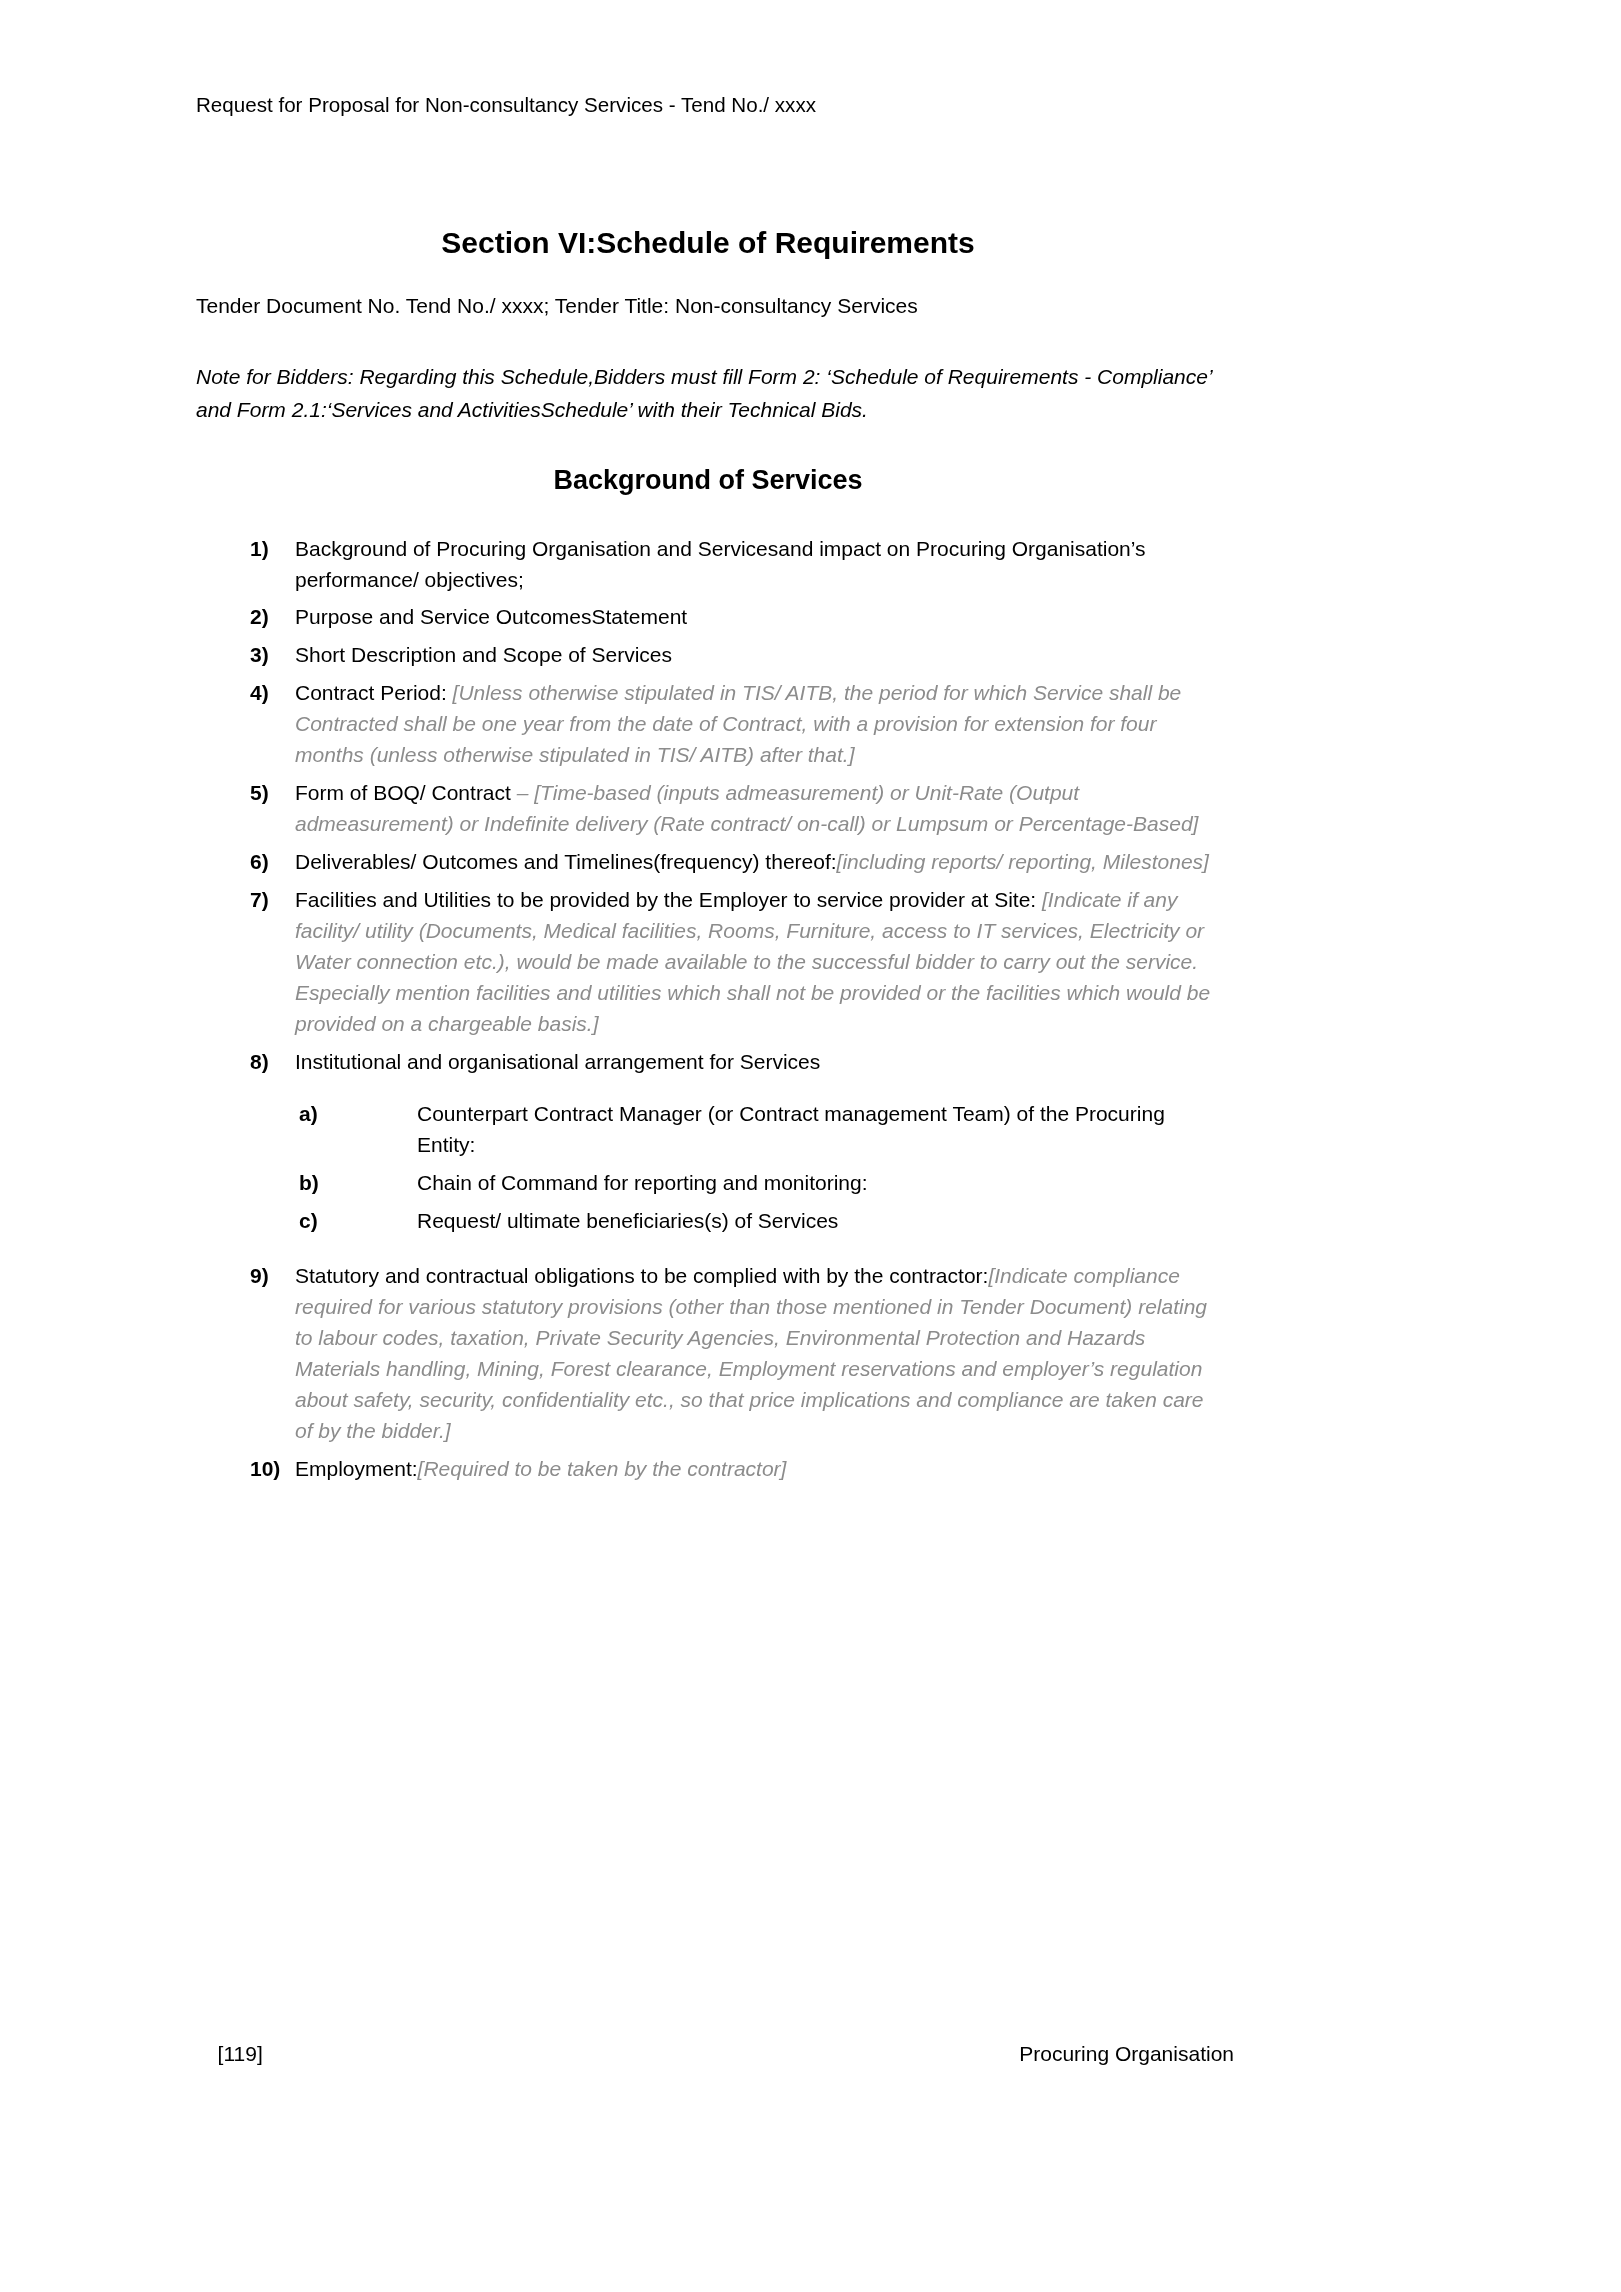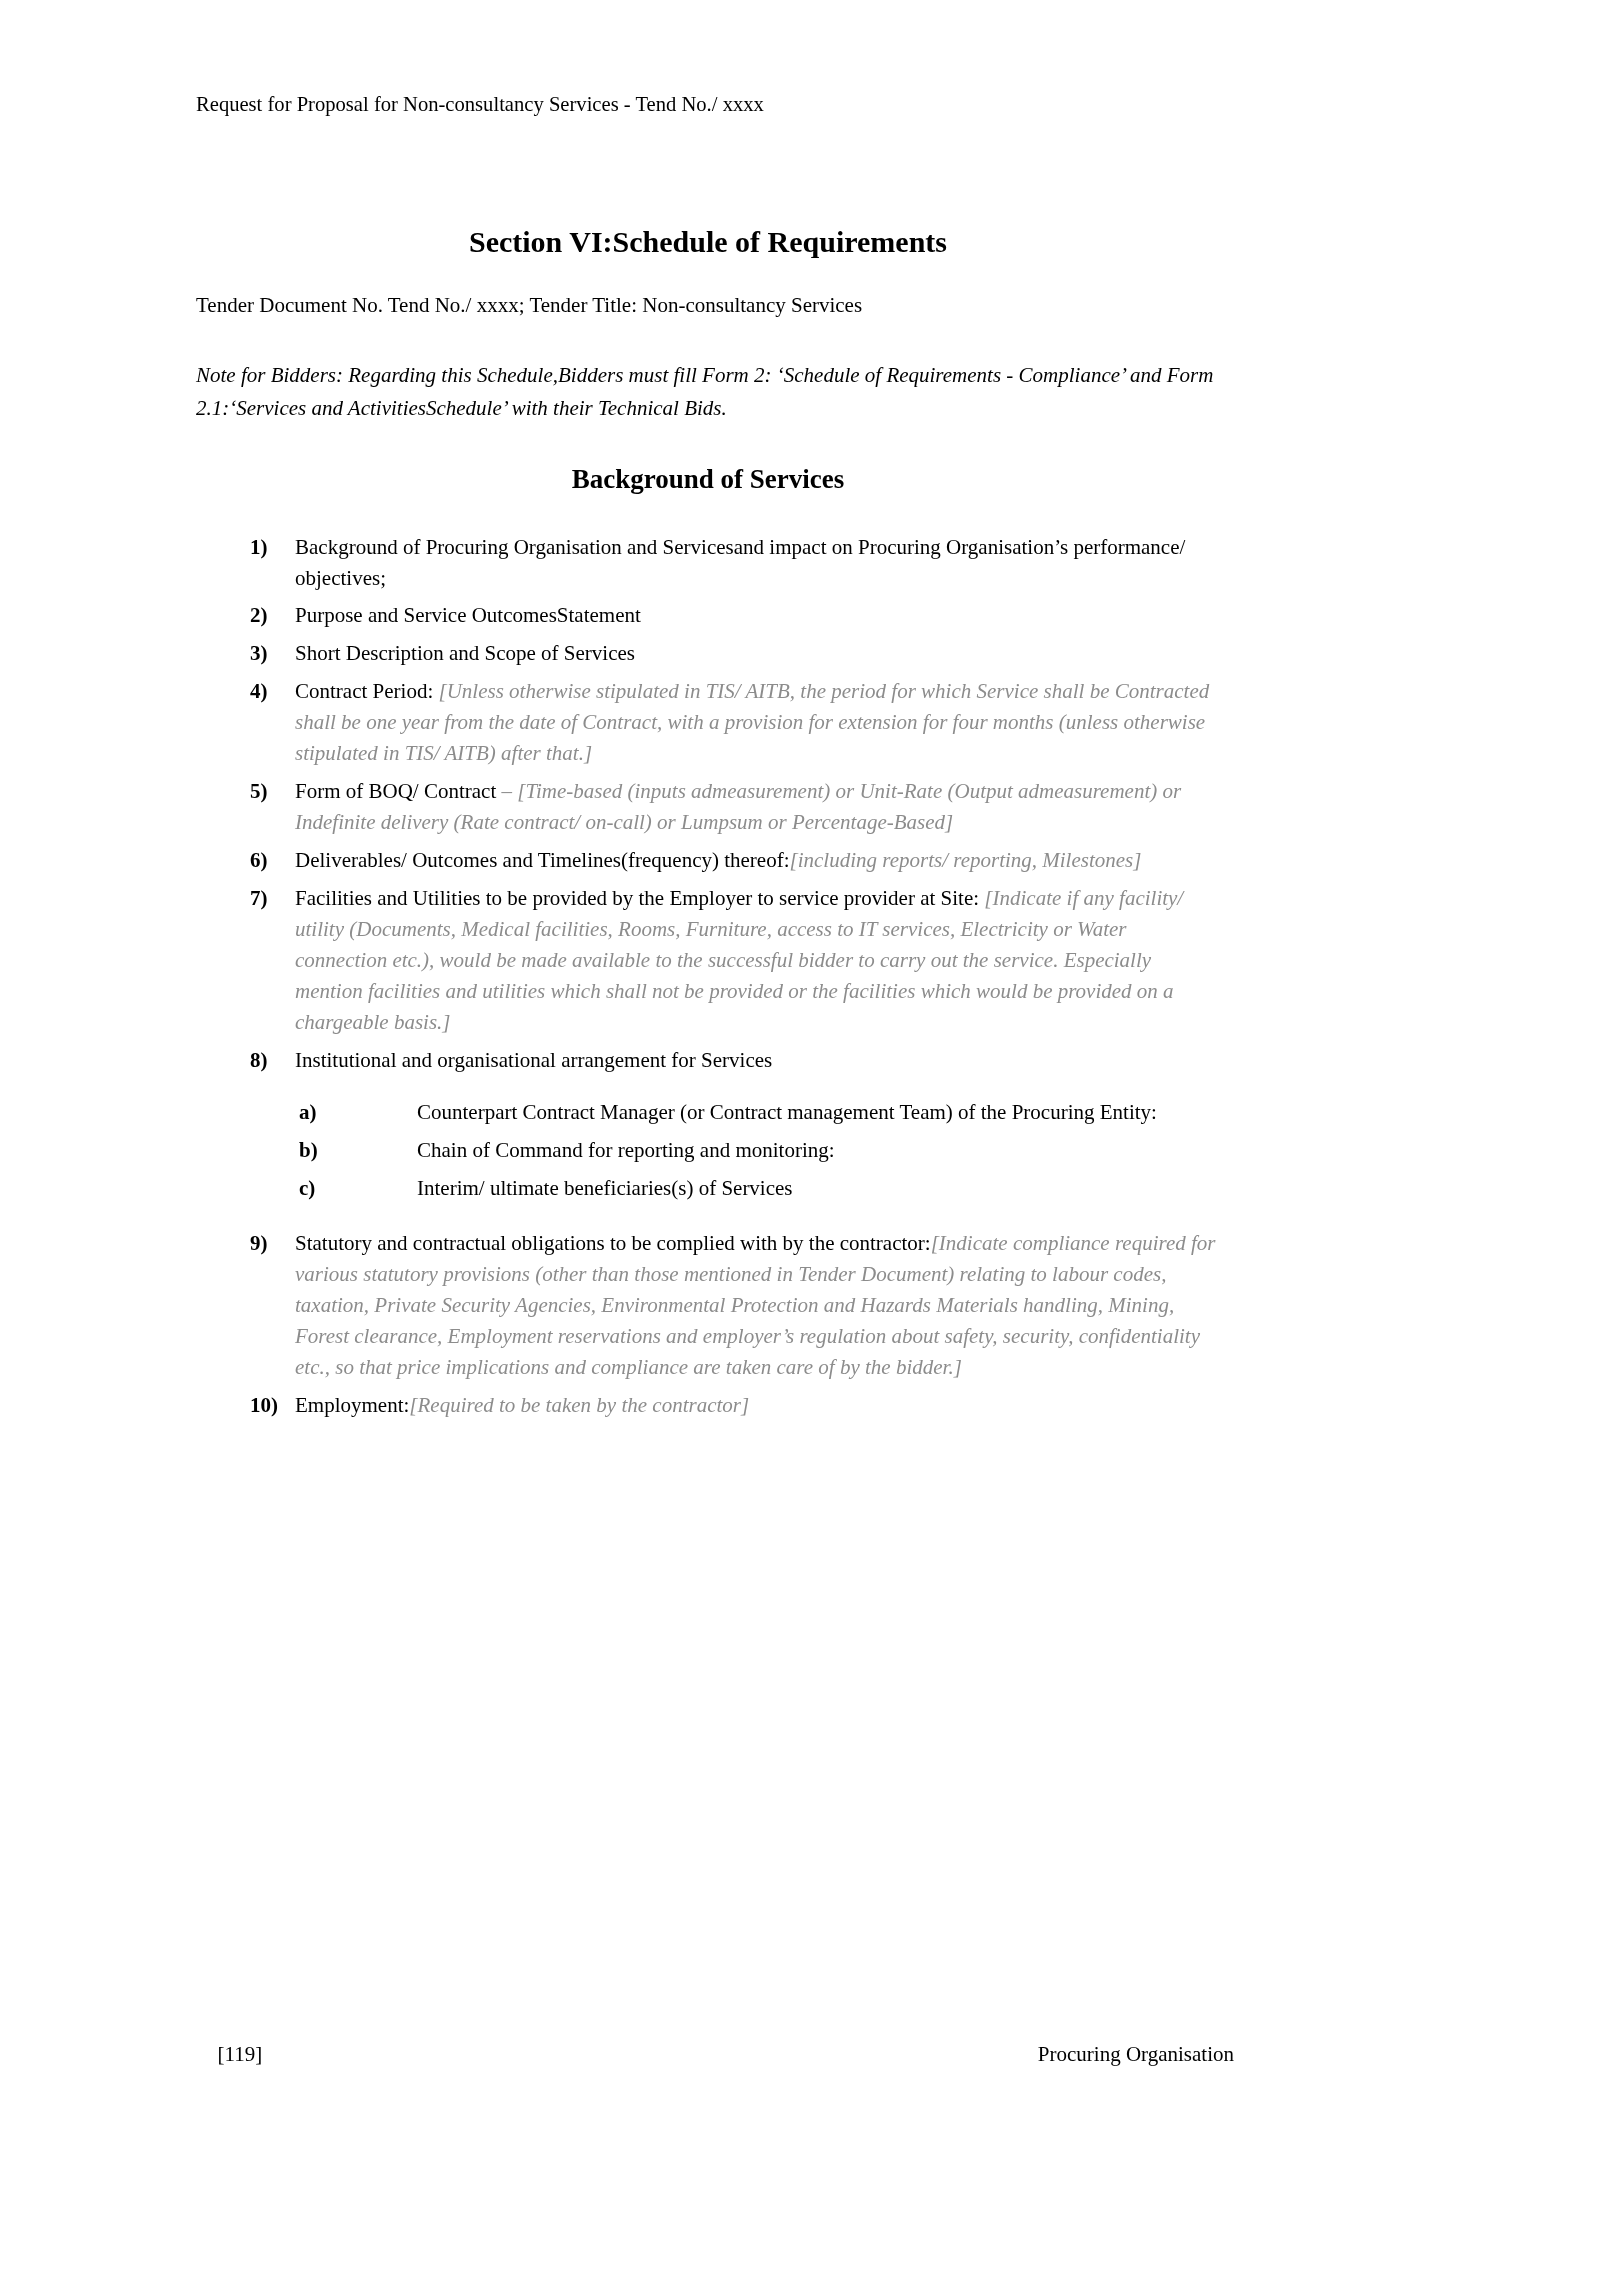--- a/index.html
+++ b/index.html
@@ -4,21 +4,21 @@
 <style>
   * { margin: 0; padding: 0; box-sizing: border-box; }
   html, body { background: #ffffff; }
   :root { --muted: #8c8c8c; }
   .page {
     position: relative;
     width: 1414px;
     height: 2293px;
     background: #ffffff;
     color: #000000;
-    font-family: Liberation Serif, serif;
+    font-family: Liberation Sans, sans-serif;
     overflow: hidden;
   }
   .content { padding: 93px 194px 0 196px; }
   .header-line { font-size: 20.6px; margin-bottom: 108px; }
   .doc-title {
     font-size: 30px;
     font-weight: 700;
     text-align: center;
     line-height: 35px;
     margin-bottom: 33px;
@@ -114,21 +114,21 @@
         <div class="sub-item">
           <span class="num">a)</span>
           <span class="body">Counterpart Contract Manager (or Contract management Team) of the Procuring Entity:</span>
         </div>
         <div class="sub-item">
           <span class="num">b)</span>
           <span class="body">Chain of Command for reporting and monitoring:</span>
         </div>
         <div class="sub-item">
           <span class="num">c)</span>
-          <span class="body">Interim/ ultimate beneficiaries(s) of Services</span>
+          <span class="body">Request/ ultimate beneficiaries(s) of Services</span>
         </div>
       </div>
 
       <div class="item">
         <span class="num">9)</span>
         <span class="body"><span>Statutory and contractual obligations to be complied with by the contractor:</span><span class="muted">[Indicate compliance required for various statutory provisions (other than those mentioned in Tender Document) relating to labour codes, taxation, Private Security Agencies, Environmental Protection and Hazards Materials handling, Mining, Forest clearance, Employment reservations and employer’s regulation about safety, security, confidentiality etc., so that price implications and compliance are taken care of by the bidder.]</span></span>
       </div>
 
       <div class="item">
         <span class="num">10)</span>

